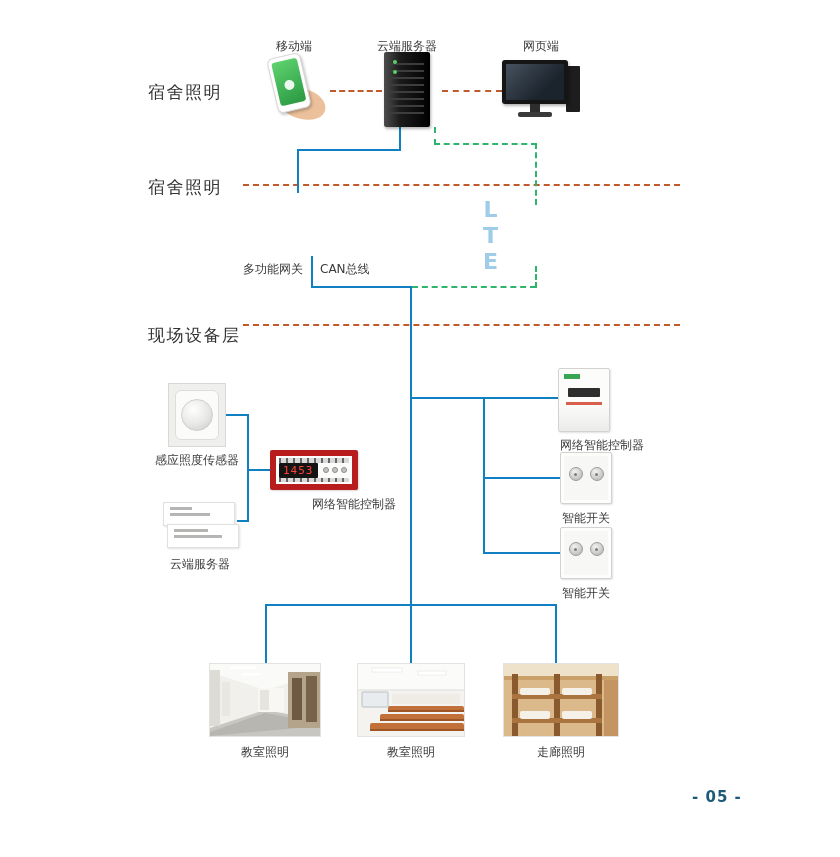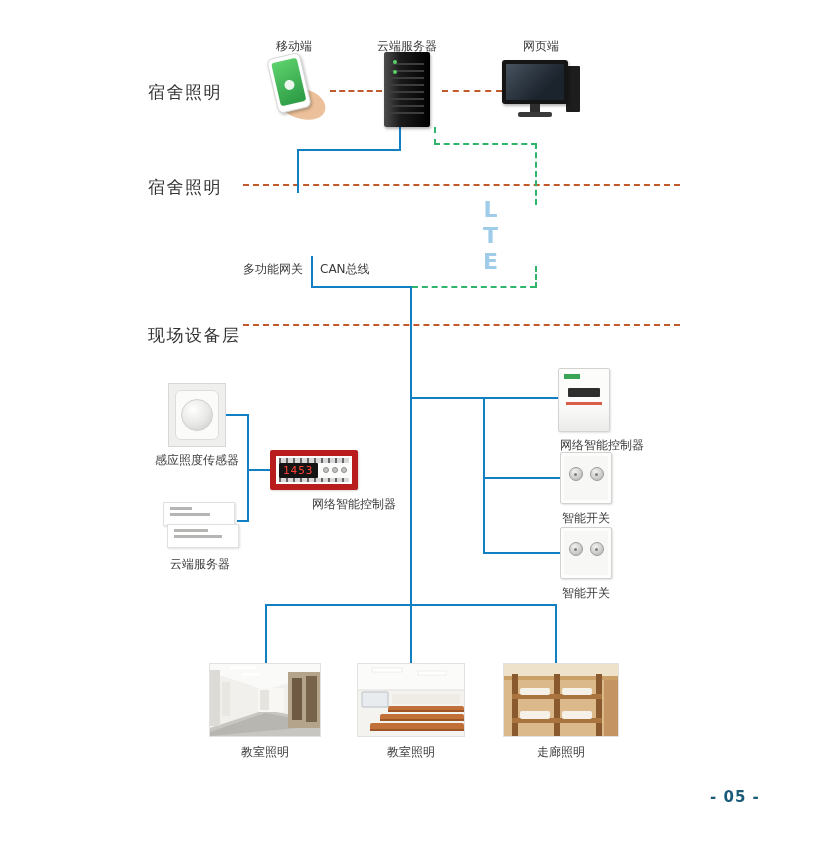--- a/index.html
+++ b/index.html
@@ -292,15 +292,15 @@
       <rect x="8" y="30" width="90" height="5" fill="#a9743f"></rect>
       <rect x="8" y="54" width="90" height="5" fill="#a9743f"></rect>
       <rect x="16" y="24" width="30" height="7" rx="2" fill="#f6f1e8"></rect>
       <rect x="58" y="24" width="30" height="7" rx="2" fill="#f6f1e8"></rect>
       <rect x="16" y="47" width="30" height="8" rx="2" fill="#f6f1e8"></rect>
       <rect x="58" y="47" width="30" height="8" rx="2" fill="#f6f1e8"></rect>
     </svg>
   </div>
   <div class="lbl" style="left:537px; top:744px; width:48px;">走廊照明</div>
 
-  <div class="page-num" style="left:692px; top:788px;margin-left:18px;">- 05 -</div>
+  <div class="page-num" style="left:692px; top:788px;">- 05 -</div>
 
 </div>
 
 </body></html>

